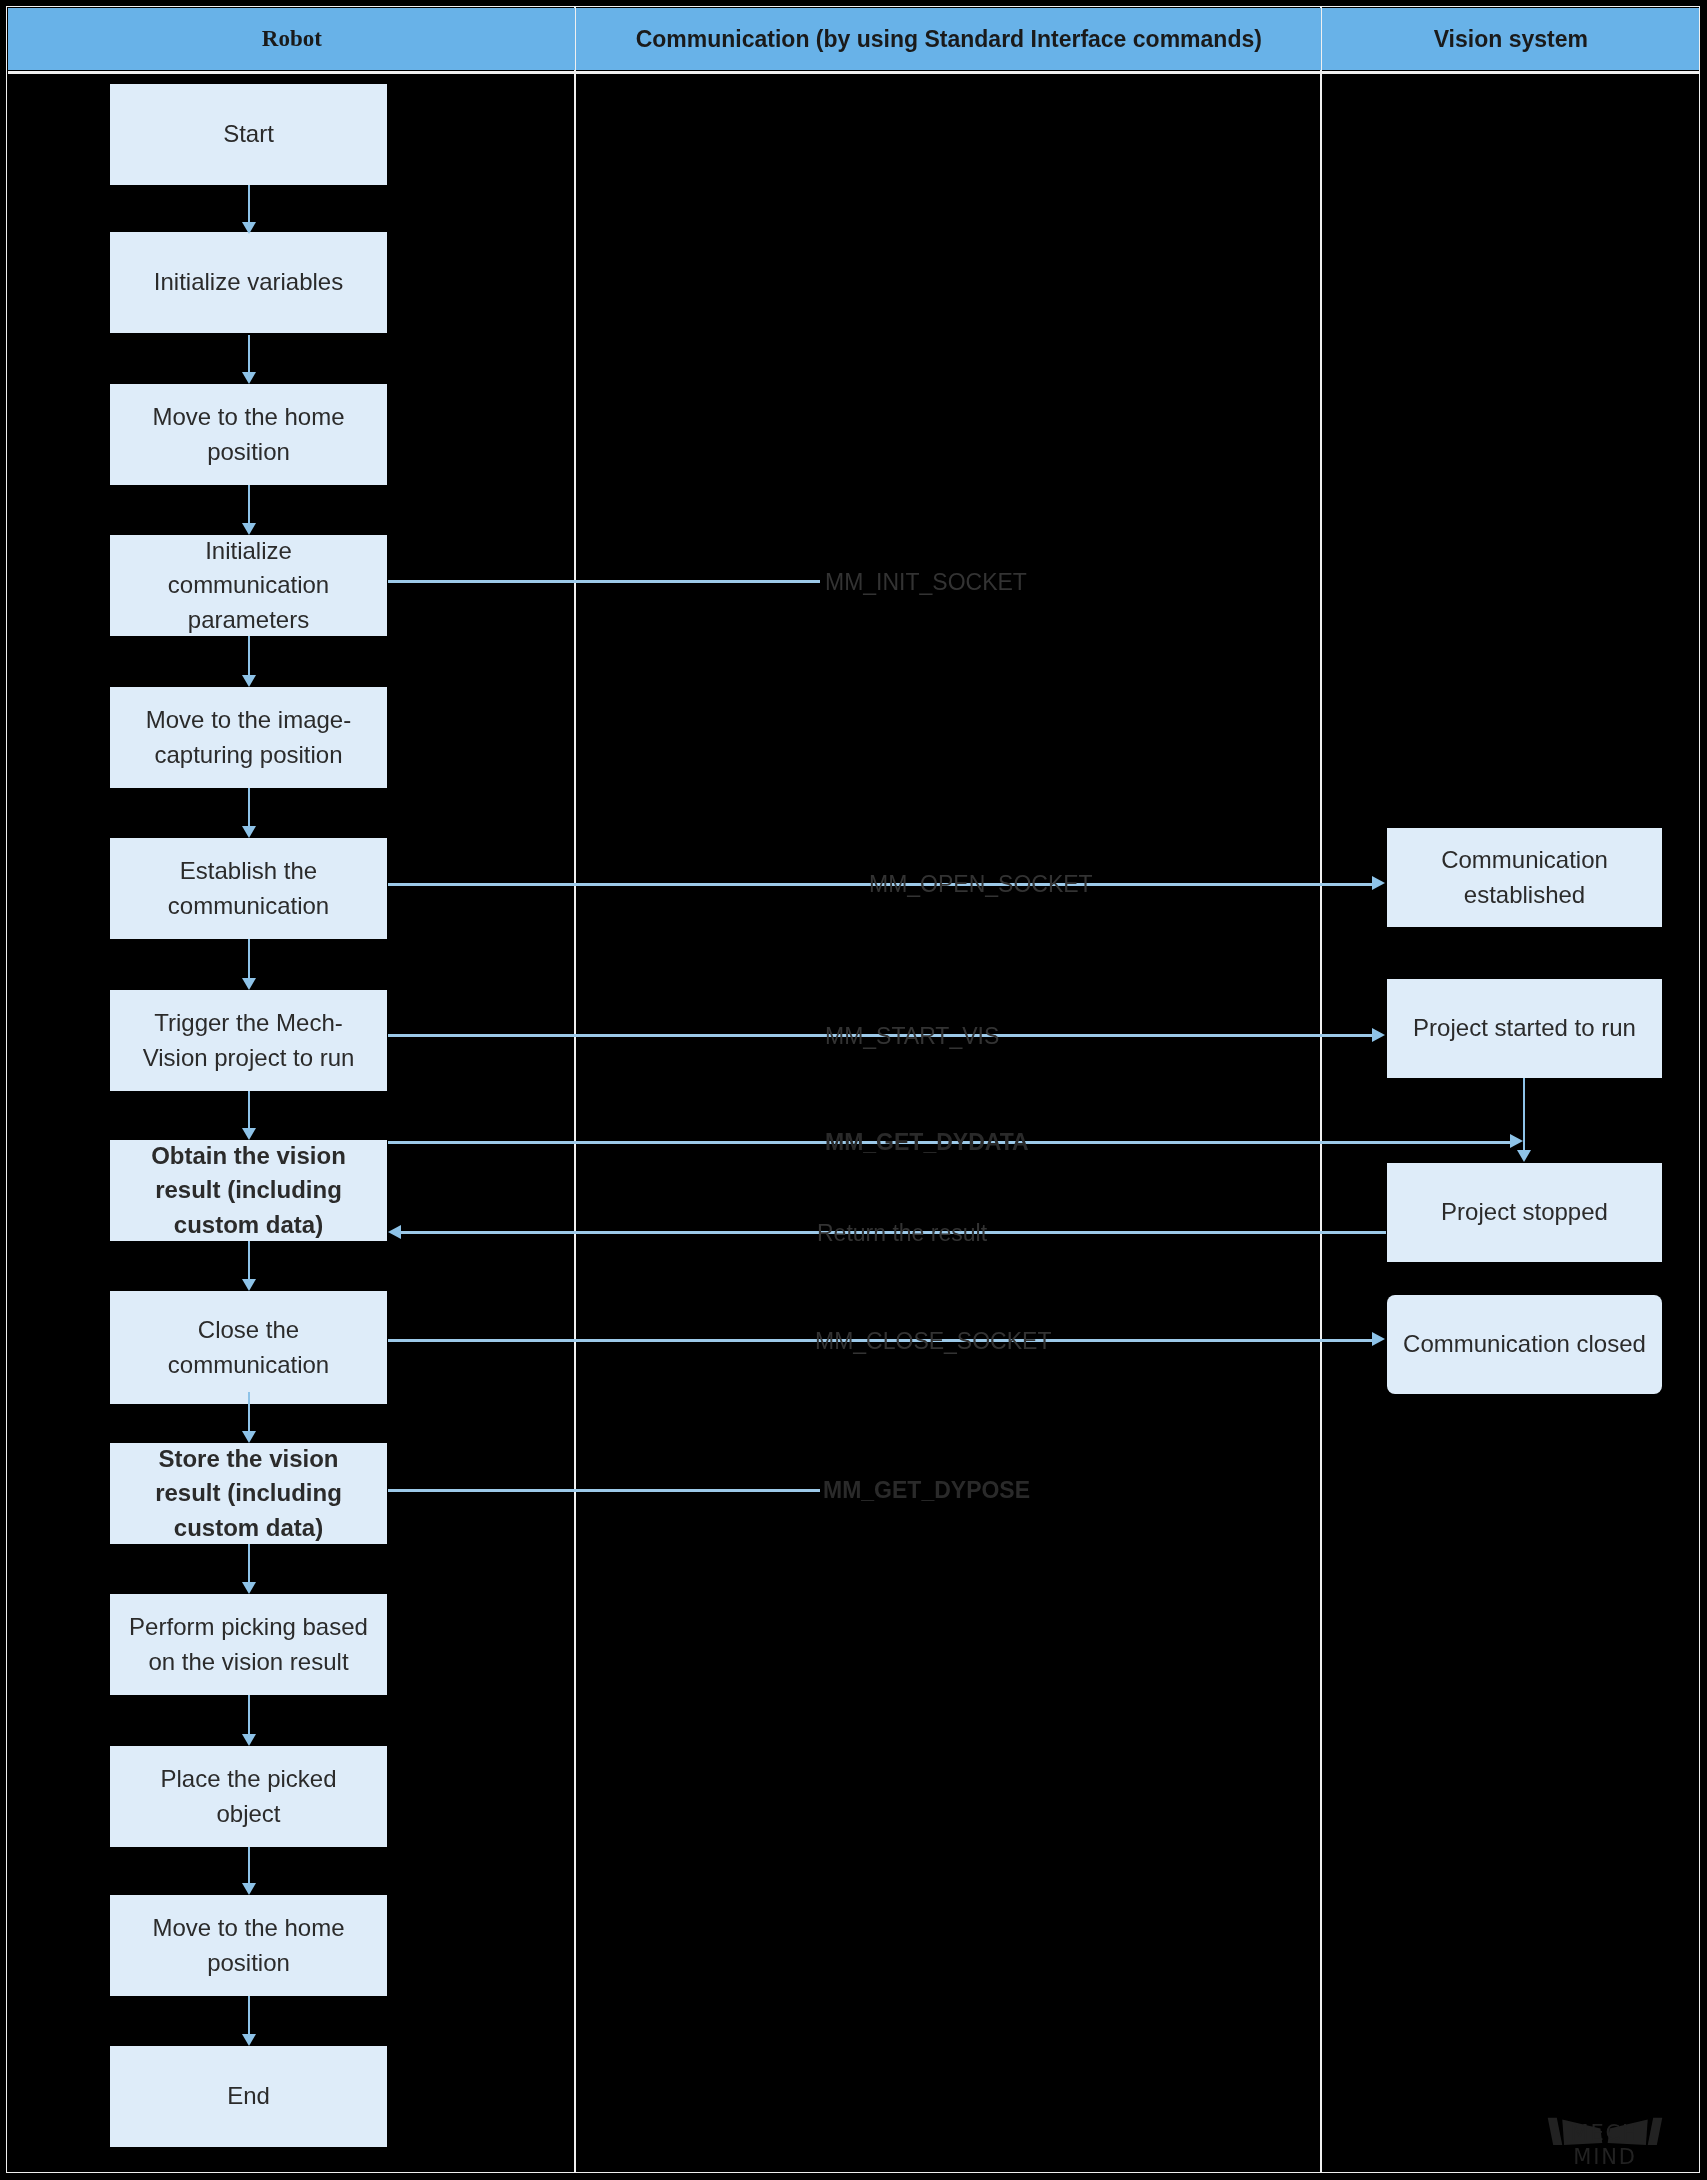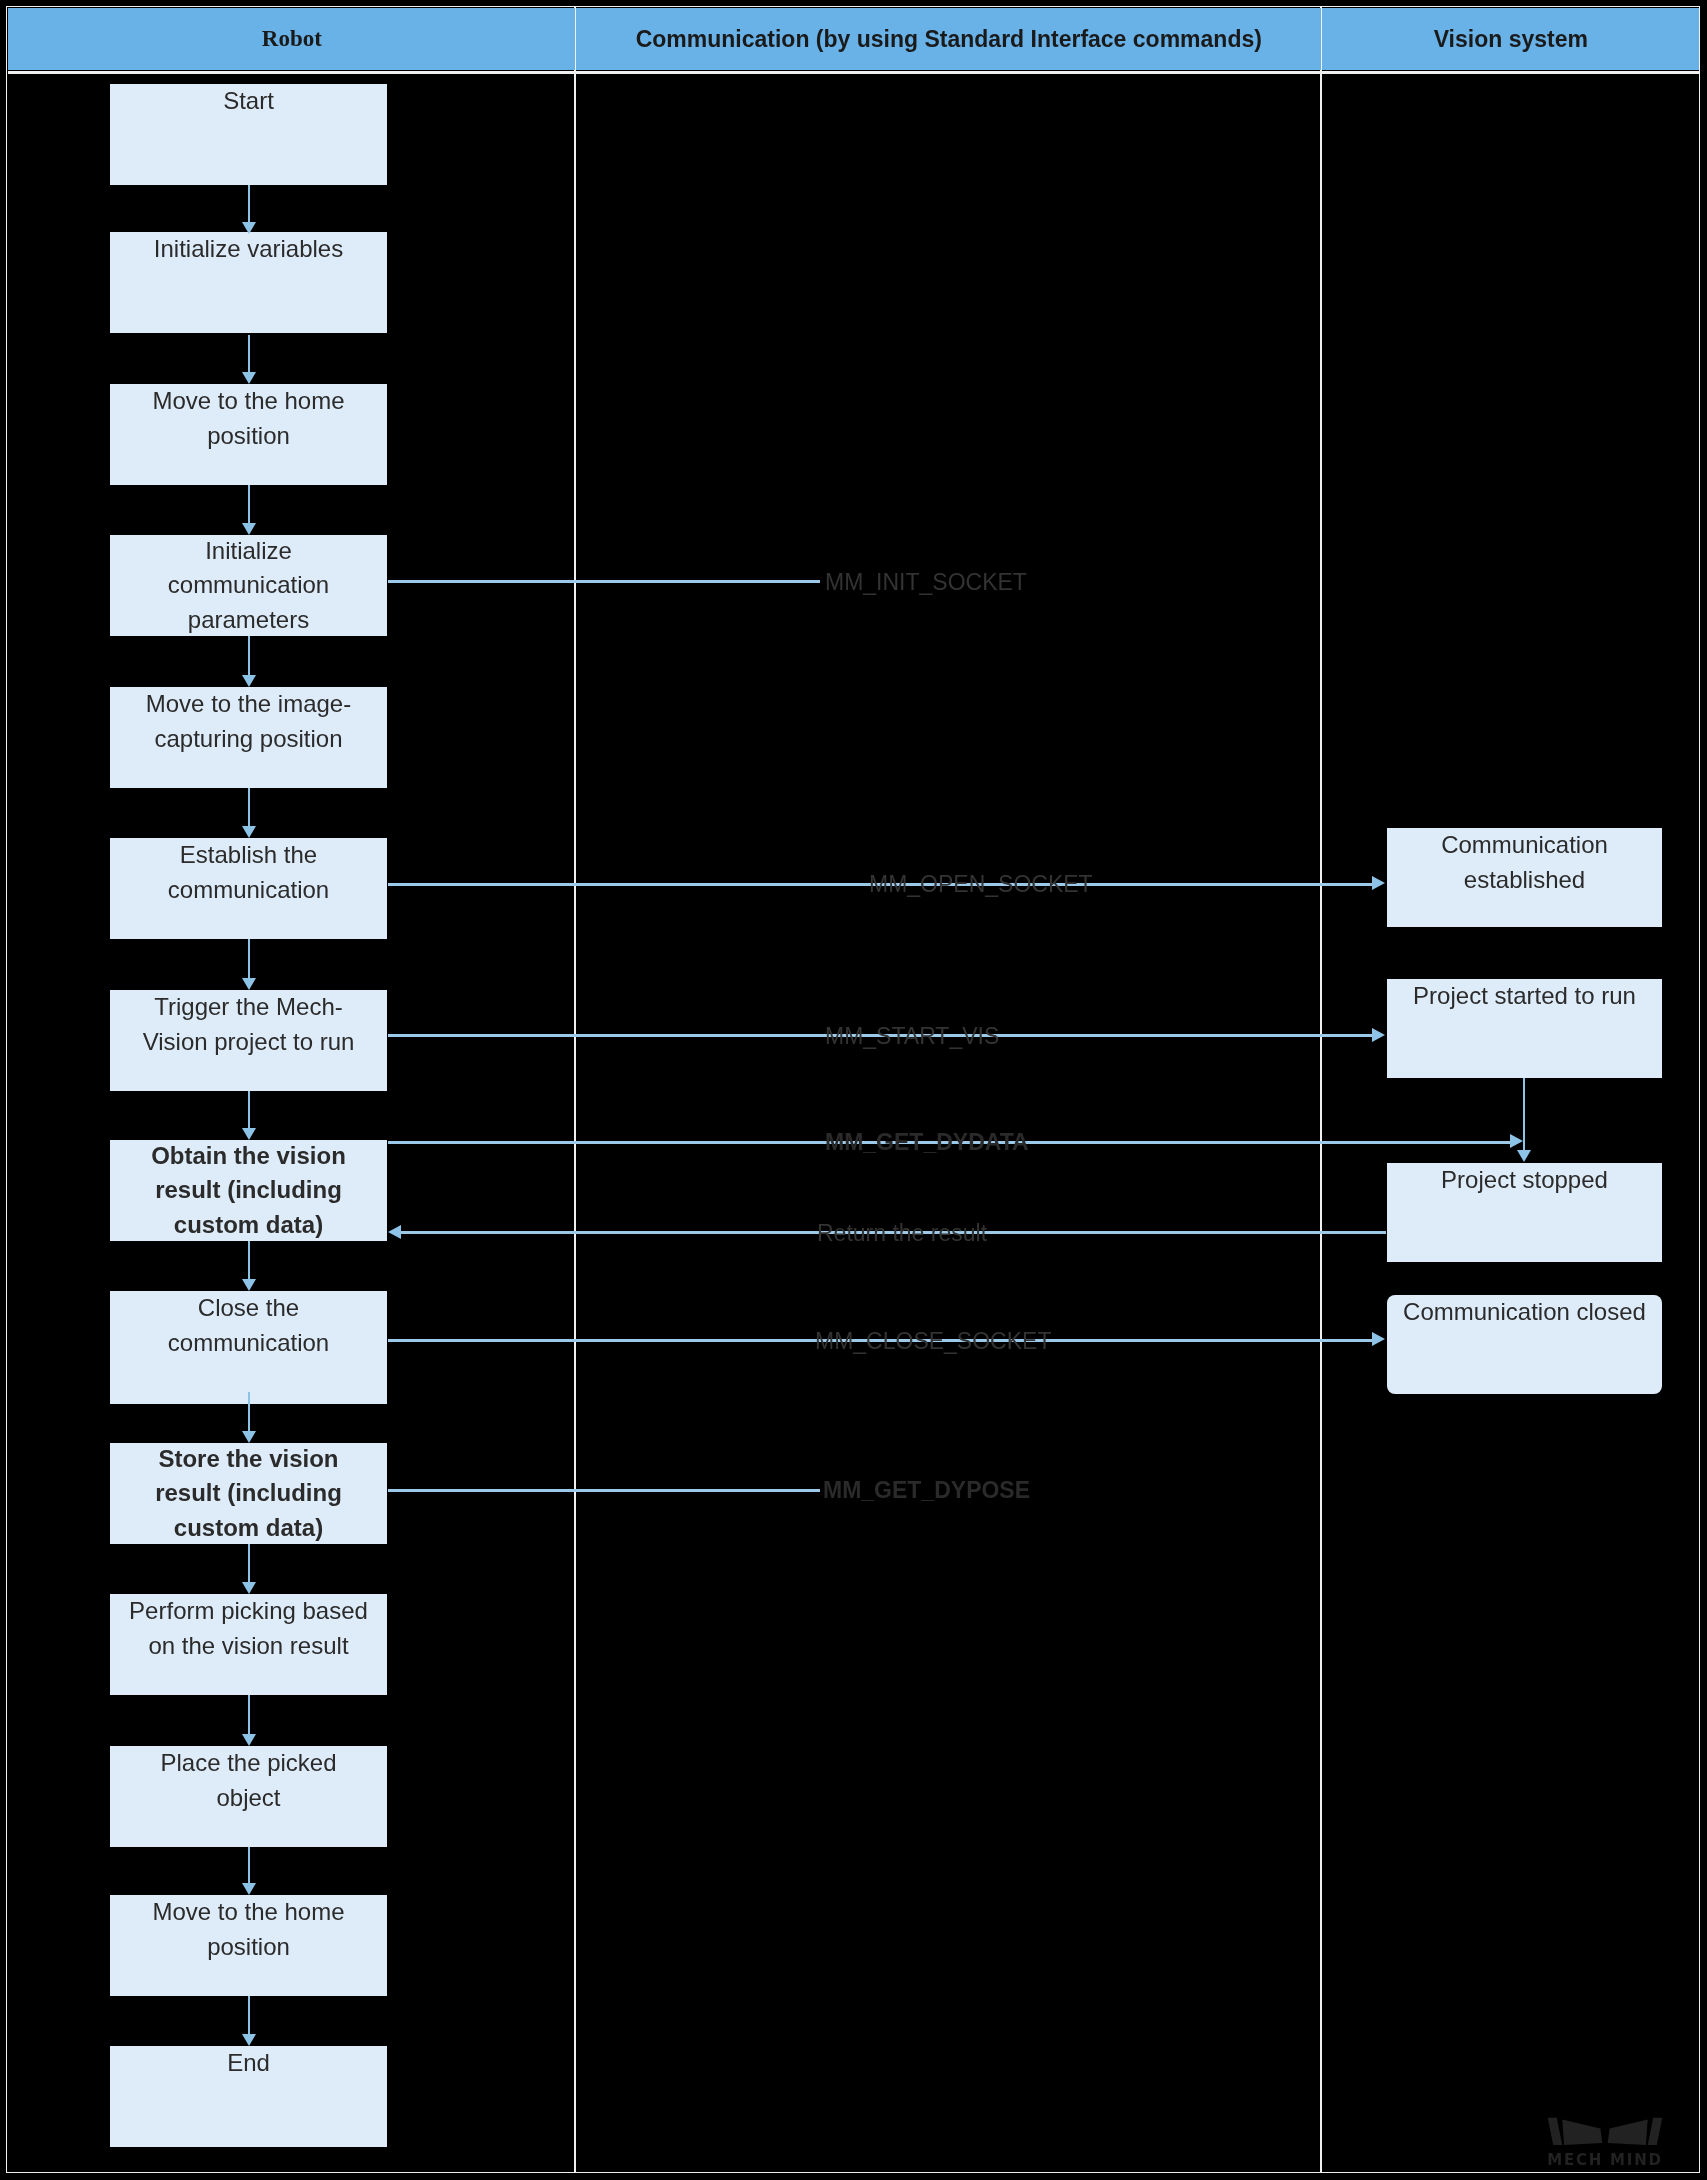--- a/index.html
+++ b/index.html
@@ -65,20 +65,21 @@
     width: 1691px;
     height: 2.8px;
     background: #f0f0f0;
   }
 
   
   .node {
     position: absolute;
     background: #deecf9;
     display: flex;
+    align-items: center;
     justify-content: center;
     text-align: center;
     color: #2b2b2b;
     font-size: 24px;
     line-height: 1.45;
     box-sizing: border-box;
     overflow: visible;
   }
   .node .txt {
     width: 96%;
@@ -147,22 +148,22 @@
     width: 138px;
     height: 57px;
     opacity: 0.82;
   }
   .wm-text {
     position: absolute;
     left: 0; bottom: 1.8px;
     width: 138px;
     text-align: center;
     color: #2a2a2a;
-    font-size: 15px;
-    font-weight: bold;
+    font-size: 21px;
+    font-weight: normal;
     letter-spacing: 1.8px;
     font-family: "DejaVu Sans", sans-serif;
   }
 </style>
 </head>
 <body>
 
 <div id="stage">
 
   <div class="lane-frame"></div>

